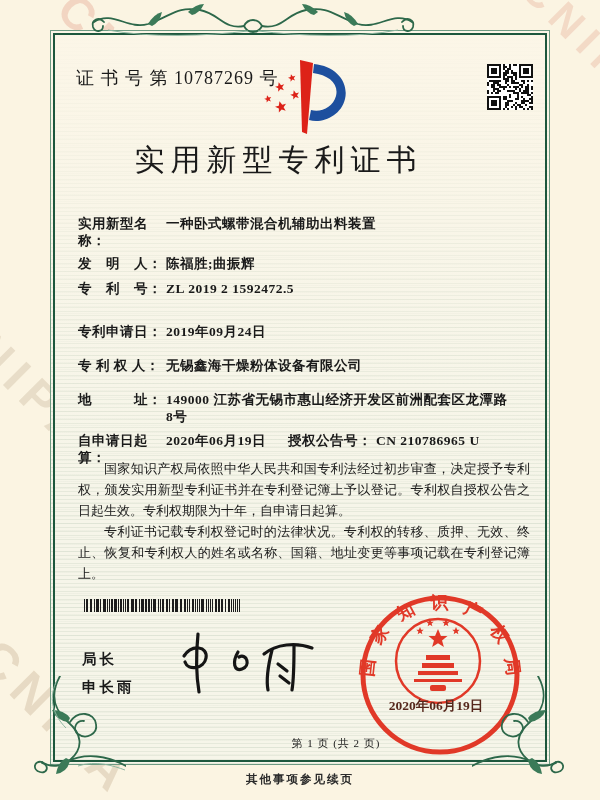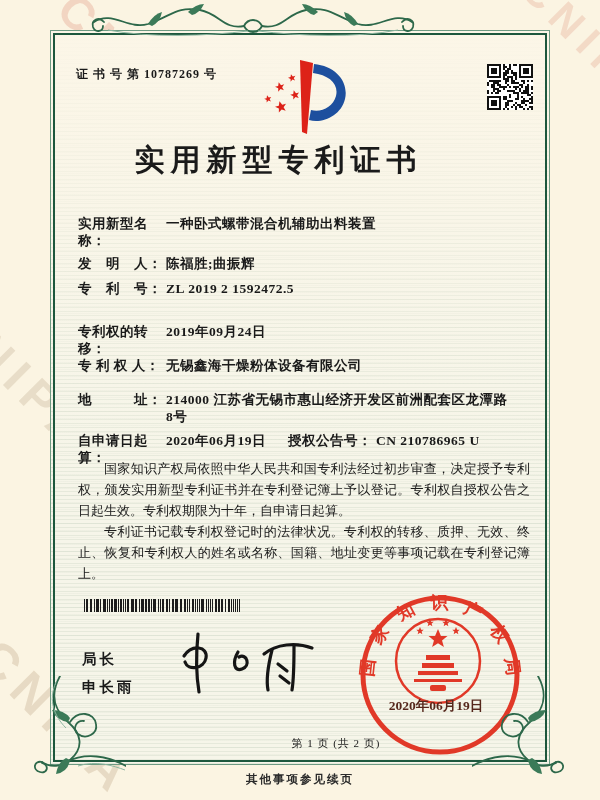--- a/index.html
+++ b/index.html
@@ -34,27 +34,27 @@
   .frame::before{
     content:""; position:absolute; inset:2px; border:2px solid #1d573d; pointer-events:none;
   }
   
   .orn{position:absolute; pointer-events:none; z-index:5;}
   .orn-top{left:88px; top:0px;}
   .orn-bl{left:26px; top:676px;}
   .orn-br{left:472px; top:676px; transform:scaleX(-1);}
   
   .certno{
-    position:absolute; left:76px; top:66px; font-size:12px; font-weight:700; letter-spacing:1px;
+    position:absolute; left:76px; top:66px; font-size:18px; font-weight:400; letter-spacing:1px;
   }
   .logo{position:absolute; left:252px; top:58px;}
   .qr{position:absolute; left:487px; top:64px; width:46px; height:46px; background:#fff; padding:0;}
   .title{
     position:absolute; left:0; top:140px; width:557px; text-align:center;
-    font-size:30px; font-weight:700; letter-spacing:6px;
+    font-size:30px; font-weight:400; letter-spacing:6px;
   }
   .row{position:absolute; left:78px; display:flex; font-size:13.5px; font-weight:700; line-height:17px;}
   .row .lbl{flex:none; width:88px; letter-spacing:0.5px;}
   .row .val{letter-spacing:0.5px;}
   .row-addr .val{width:344px;}
   .row2{left:288px;}
   .paras{
     position:absolute; left:78px; top:458px; width:452px;
     font-size:13px; line-height:21px; font-weight:500; text-align:justify;
   }
@@ -339,30 +339,30 @@
   </div>
   <div class="row" style="top:255px">
     <span class="lbl">发　明　人：</span>
     <span class="val">陈福胜;曲振辉</span>
   </div>
   <div class="row" style="top:280px">
     <span class="lbl">专　利　号：</span>
     <span class="val">ZL 2019 2 1592472.5</span>
   </div>
   <div class="row" style="top:323px">
-    <span class="lbl">专利权的转移：</span>
+    <span class="lbl">专利申请日：</span>
     <span class="val">2019年09月24日</span>
   </div>
   <div class="row" style="top:357px">
     <span class="lbl">专 利 权 人：</span>
     <span class="val">无锡鑫海干燥粉体设备有限公司</span>
   </div>
   <div class="row row-addr" style="top:391px">
     <span class="lbl">地　　　址：</span>
-    <span class="val">214000 江苏省无锡市惠山经济开发区前洲配套区龙潭路8号</span>
+    <span class="val">149000 江苏省无锡市惠山经济开发区前洲配套区龙潭路8号</span>
   </div>
   <div class="row" style="top:432px">
     <span class="lbl">自申请日起算：</span>
     <span class="val">2020年06月19日</span>
   </div>
   <div class="row row2" style="top:432px">
     <span class="lbl">授权公告号：</span>
     <span class="val">CN 210786965 U</span>
   </div>
 

